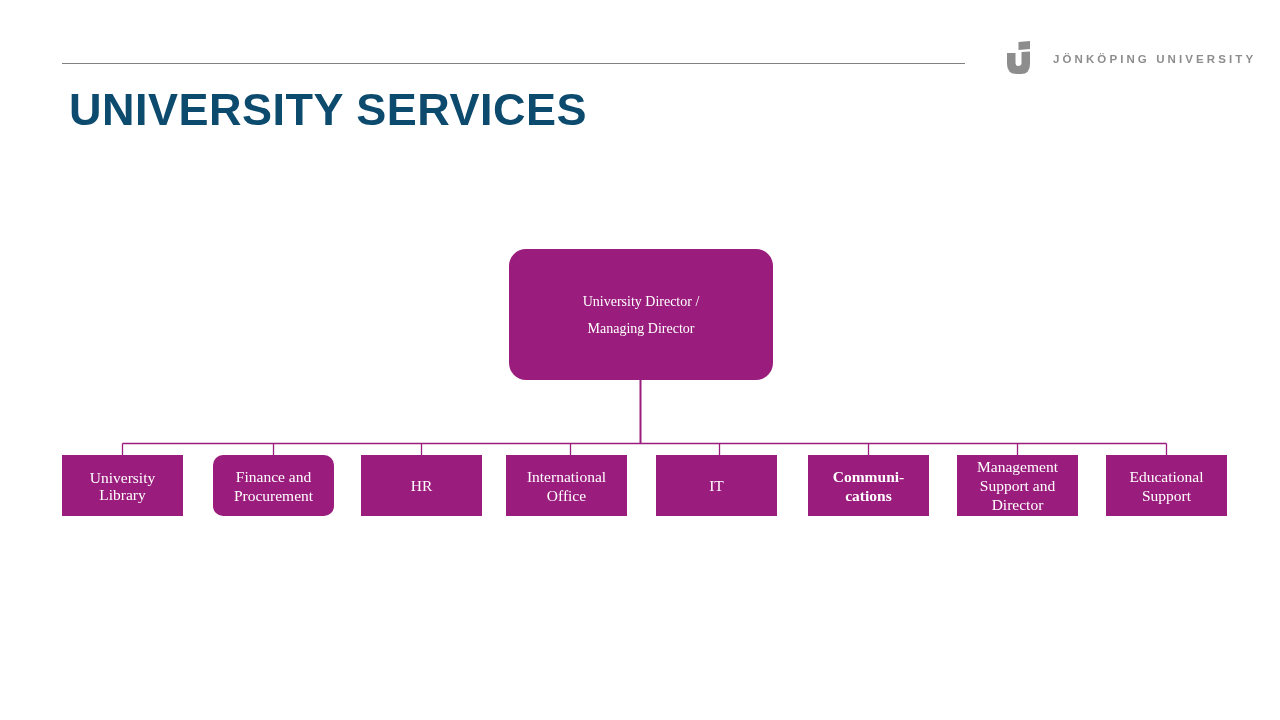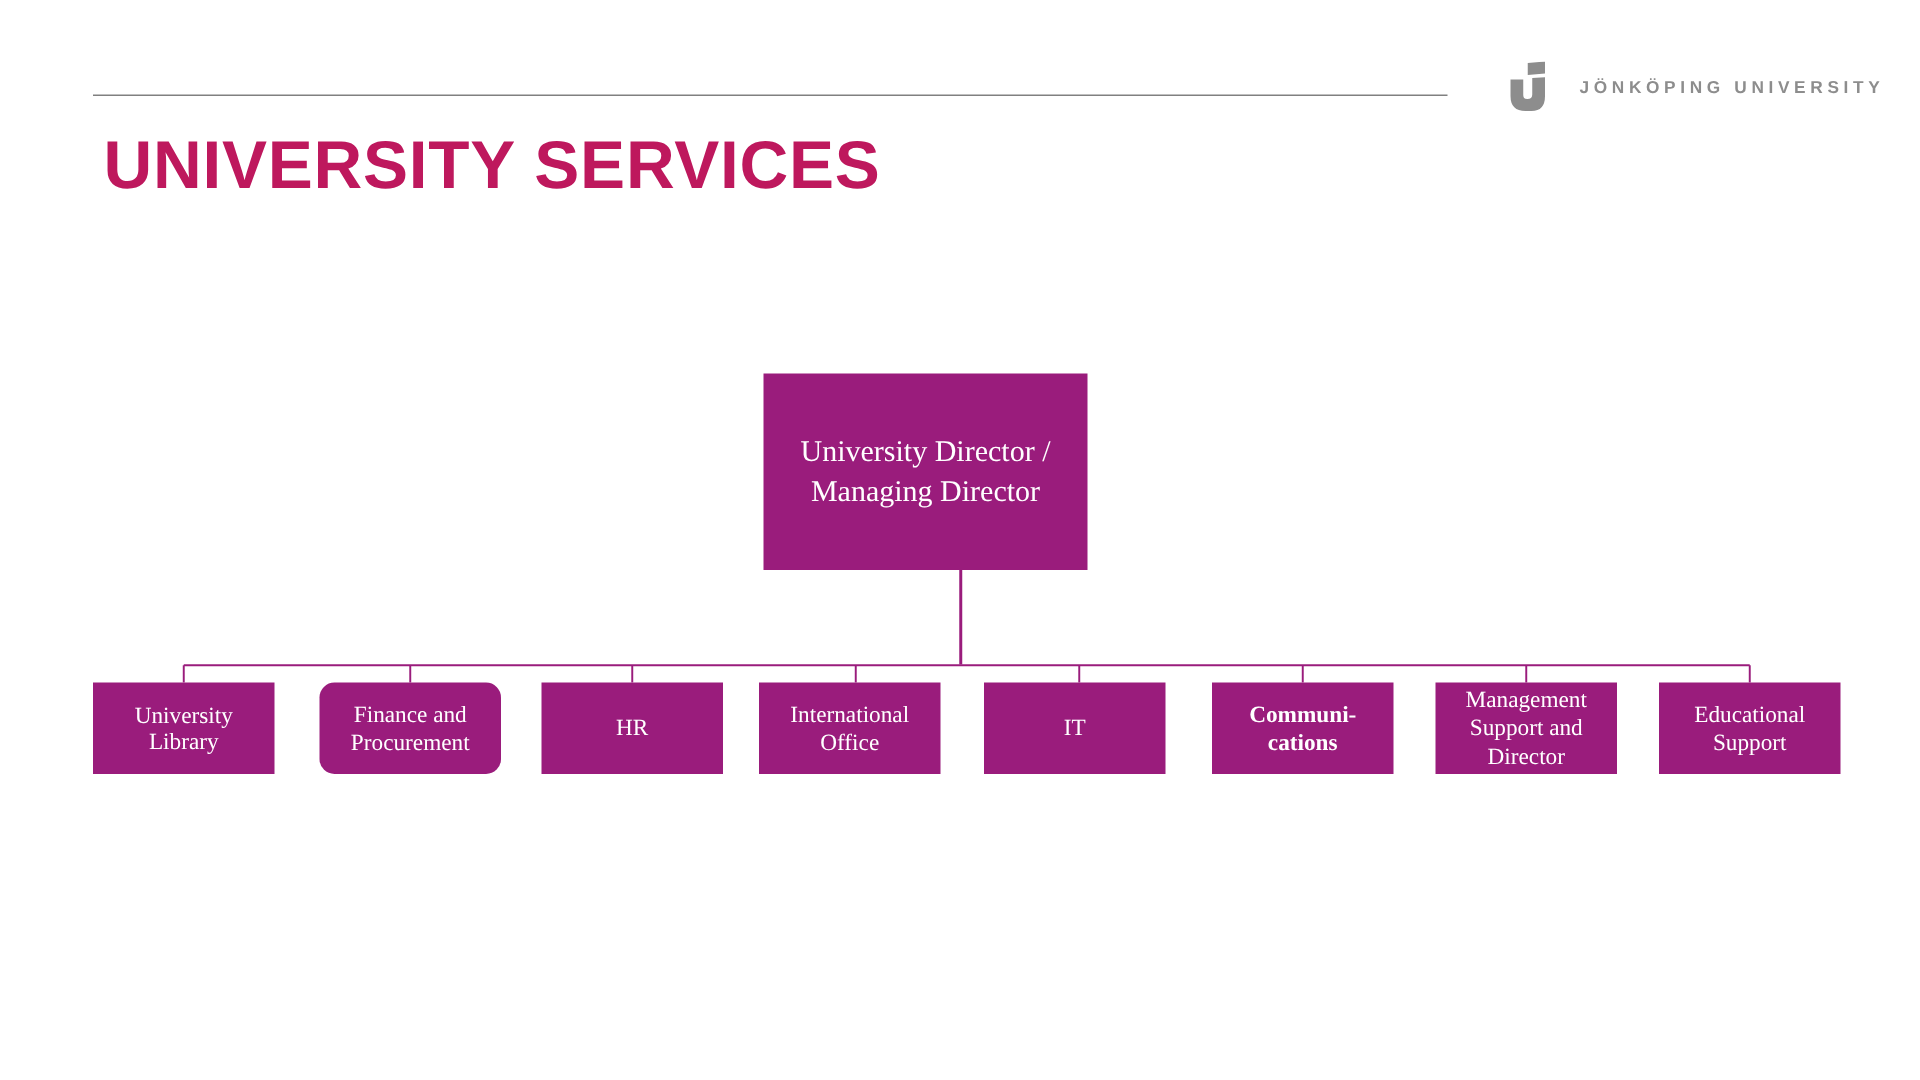--- a/index.html
+++ b/index.html
@@ -46,21 +46,21 @@
   }
   .title {
     position: absolute;
     left: 69px;
     top: 84px;
     margin: 0;
     font-family: "Liberation Sans", sans-serif;
     font-weight: bold;
     font-size: 45px;
     letter-spacing: 0.5px;
-    color: #be185d;
+    color: #0c4a6e;
     white-space: nowrap;
   }
 
   
   .connectors {
     position: absolute;
     left: 0;
     top: 0;
     width: 1280px;
     height: 720px;
@@ -80,24 +80,25 @@
     text-align: center;
     font-family: "Liberation Serif", serif;
     box-sizing: border-box;
   }
   .node-label {
     white-space: pre-line;
   }
   .node.root {
     left: 509px;
     top: 249px;
-    width: 216px;
+    width: 264px;
     height: 131px;
-    font-size: 20px;
+    font-size: 14px;
     line-height: 27px;
+    border-radius: 17px;
   }
   .node.dept {
     top: 455px;
     width: 121px;
     height: 61px;
     font-size: 15.5px;
     line-height: 19px;
   }
   .node.dept.loose {
     line-height: 17px;

